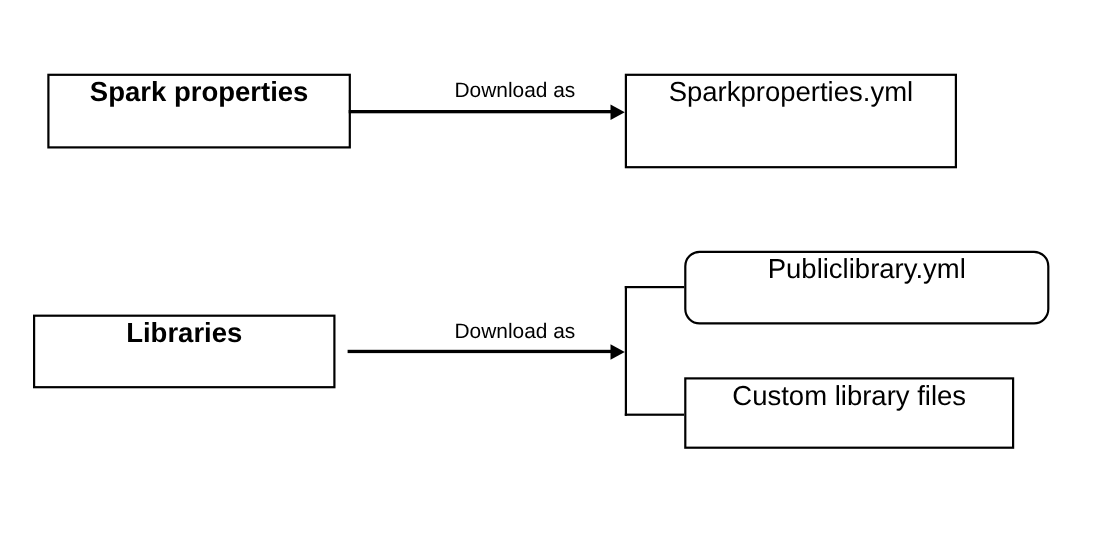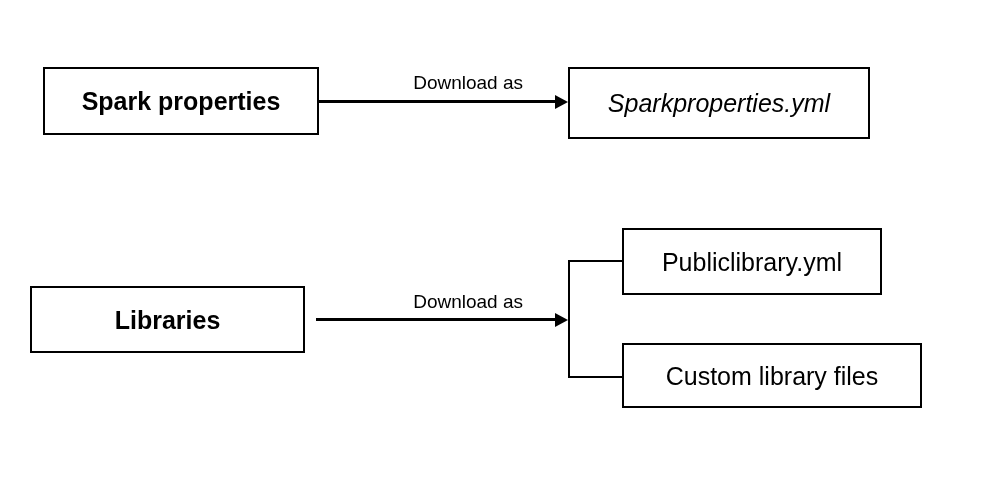--- a/index.html
+++ b/index.html
@@ -15,34 +15,33 @@
     font-family: "Liberation Sans", sans-serif;
     color: #000000;
     overflow: hidden;
   }
   .node {
     position: absolute;
     box-sizing: border-box;
     border: 2px solid #000000;
     background: #ffffff;
     display: flex;
-    align-items: center;
     justify-content: center;
     font-size: 25px;
     line-height: 1.2;
     white-space: nowrap;
   }
   .node.bold {
     font-weight: bold;
     border-width: 2.5px;
   }
   .n-spark      { left: 43px;  top: 67px;  width: 276px; height: 68px; }
-  .n-sparkyml   { left: 568px; top: 67px;  width: 302px; height: 72px; font-style: italic; }
+  .n-sparkyml   { left: 568px; top: 67px;  width: 302px; height: 86px; }
   .n-libraries  { left: 30px;  top: 286px; width: 275px; height: 67px; }
-  .n-publicyml  { left: 622px; top: 228px; width: 260px; height: 67px; }
+  .n-publicyml  { left: 622px; top: 228px; width: 332px; height: 67px; border-radius: 14px; }
   .n-customlib  { left: 622px; top: 343px; width: 300px; height: 65px; }
 
   .edge-line {
     position: absolute;
     background: #000000;
   }
   .arrow-line-1 { left: 317px; top: 100px; width: 239px; height: 3px; }
   .arrow-line-2 { left: 316px; top: 318px; width: 240px; height: 3px; }
 
   .arrowhead {

